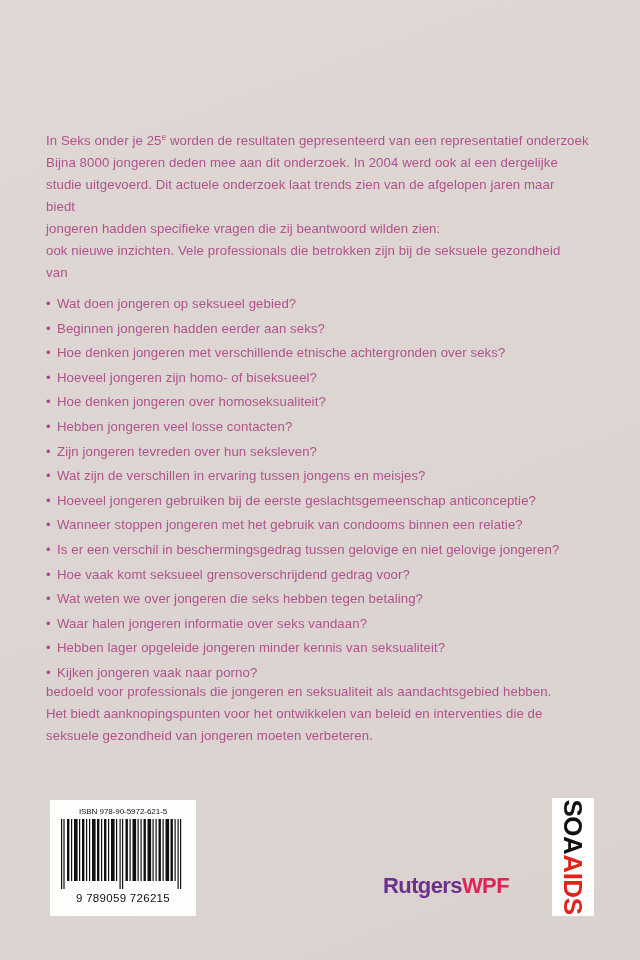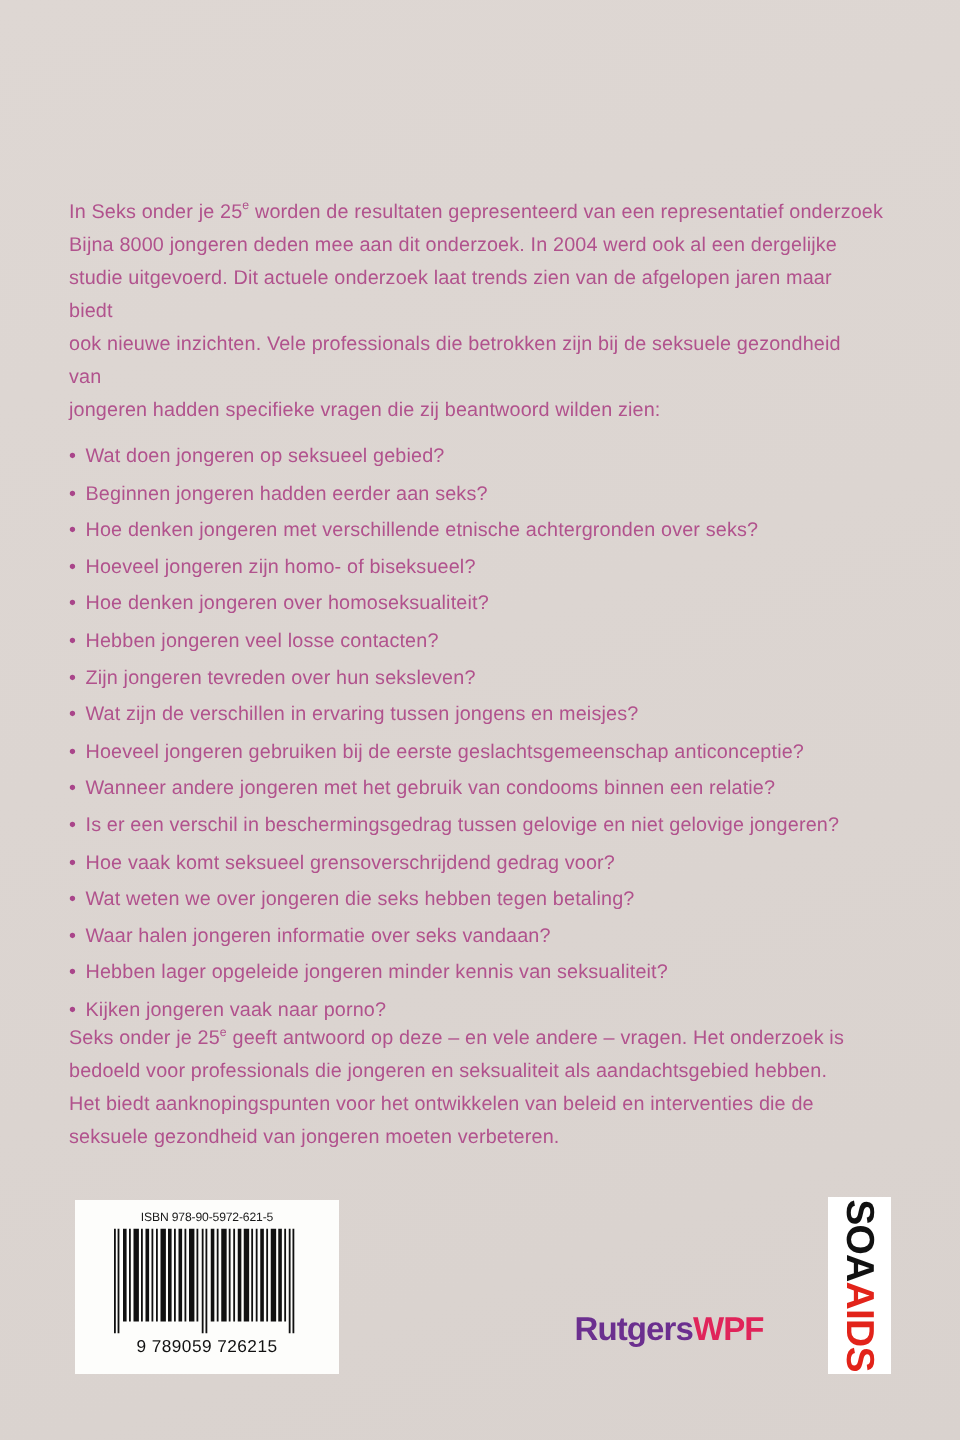--- a/index.html
+++ b/index.html
@@ -73,21 +73,21 @@
     left: 0;
     top: 0;
     color: #a9458a;
   }
 
   
   #barcode-block {
     position: absolute;
     left: 50px;
     top: 800px;
-    width: 176px;
+    width: 146px;
     height: 116px;
     background: #fdfdfb;
     box-sizing: border-box;
     padding: 7px 10px 6px 10px;
     display: flex;
     flex-direction: column;
     align-items: center;
   }
   #barcode-isbn {
     font-family: "Liberation Sans", sans-serif;
@@ -153,47 +153,44 @@
 <body>
 
 <div class="page">
 
   <div class="copy-block" id="intro-paragraph">
     <p>
         <span class="copy-line"><span>In Seks onder je 25</span><sup class="ord">e</sup><span> worden de resultaten gepresenteerd van een representatief onderzoek</span></span>
       </p>
     <p class="copy-line">Bijna 8000 jongeren deden mee aan dit onderzoek. In 2004 werd ook al een dergelijke</p>
     <p class="copy-line">studie uitgevoerd. Dit actuele onderzoek laat trends zien van de afgelopen jaren maar biedt</p>
+    <p class="copy-line">jongeren hadden specifieke vragen die zij beantwoord wilden zien:</p>
     <p class="copy-line">ook nieuwe inzichten. Vele professionals die betrokken zijn bij de seksuele gezondheid van</p>
-    <p class="copy-line">jongeren hadden specifieke vragen die zij beantwoord wilden zien:</p>
   </div>
 
   <ul id="question-list">
     <li><span class="bullet-dot">•</span><span>Wat doen jongeren op seksueel gebied?</span></li>
     <li><span class="bullet-dot">•</span><span>Beginnen jongeren hadden eerder aan seks?</span></li>
     <li><span class="bullet-dot">•</span><span>Hoe denken jongeren met verschillende etnische achtergronden over seks?</span></li>
     <li><span class="bullet-dot">•</span><span>Hoeveel jongeren zijn homo- of biseksueel?</span></li>
     <li><span class="bullet-dot">•</span><span>Hoe denken jongeren over homoseksualiteit?</span></li>
     <li><span class="bullet-dot">•</span><span>Hebben jongeren veel losse contacten?</span></li>
     <li><span class="bullet-dot">•</span><span>Zijn jongeren tevreden over hun seksleven?</span></li>
     <li><span class="bullet-dot">•</span><span>Wat zijn de verschillen in ervaring tussen jongens en meisjes?</span></li>
     <li><span class="bullet-dot">•</span><span>Hoeveel jongeren gebruiken bij de eerste geslachtsgemeenschap anticonceptie?</span></li>
-    <li><span class="bullet-dot">•</span><span>Wanneer andere jongeren met het gebruik van condooms binnen een relatie?</span></li>
+    <li><span class="bullet-dot">•</span><span>Wanneer stoppen jongeren met het gebruik van condooms binnen een relatie?</span></li>
     <li><span class="bullet-dot">•</span><span>Is er een verschil in beschermingsgedrag tussen gelovige en niet gelovige jongeren?</span></li>
     <li><span class="bullet-dot">•</span><span>Hoe vaak komt seksueel grensoverschrijdend gedrag voor?</span></li>
     <li><span class="bullet-dot">•</span><span>Wat weten we over jongeren die seks hebben tegen betaling?</span></li>
     <li><span class="bullet-dot">•</span><span>Waar halen jongeren informatie over seks vandaan?</span></li>
     <li><span class="bullet-dot">•</span><span>Hebben lager opgeleide jongeren minder kennis van seksualiteit?</span></li>
     <li><span class="bullet-dot">•</span><span>Kijken jongeren vaak naar porno?</span></li>
   </ul>
 
   <div class="copy-block" id="closing-paragraph">
-    <p>
-        <span class="copy-line"><span>Seks onder je 25</span><sup class="ord">e</sup><span> geeft antwoord op deze – en vele andere – vragen. Het onderzoek is</span></span>
-      </p>
     <p class="copy-line">bedoeld voor professionals die jongeren en seksualiteit als aandachtsgebied hebben.</p>
     <p class="copy-line">Het biedt aanknopingspunten voor het ontwikkelen van beleid en interventies die de</p>
     <p class="copy-line">seksuele gezondheid van jongeren moeten verbeteren.</p>
   </div>
 
   <div id="barcode-block">
     <div id="barcode-isbn">ISBN 978-90-5972-621-5</div>
     <svg id="barcode-bars" viewBox="0 0 124 70" preserveAspectRatio="none" aria-hidden="true">
       <rect x="0" y="0" width="1.2" height="70" fill="#111"></rect>
       <rect x="2.4" y="0" width="1.2" height="70" fill="#111"></rect>

